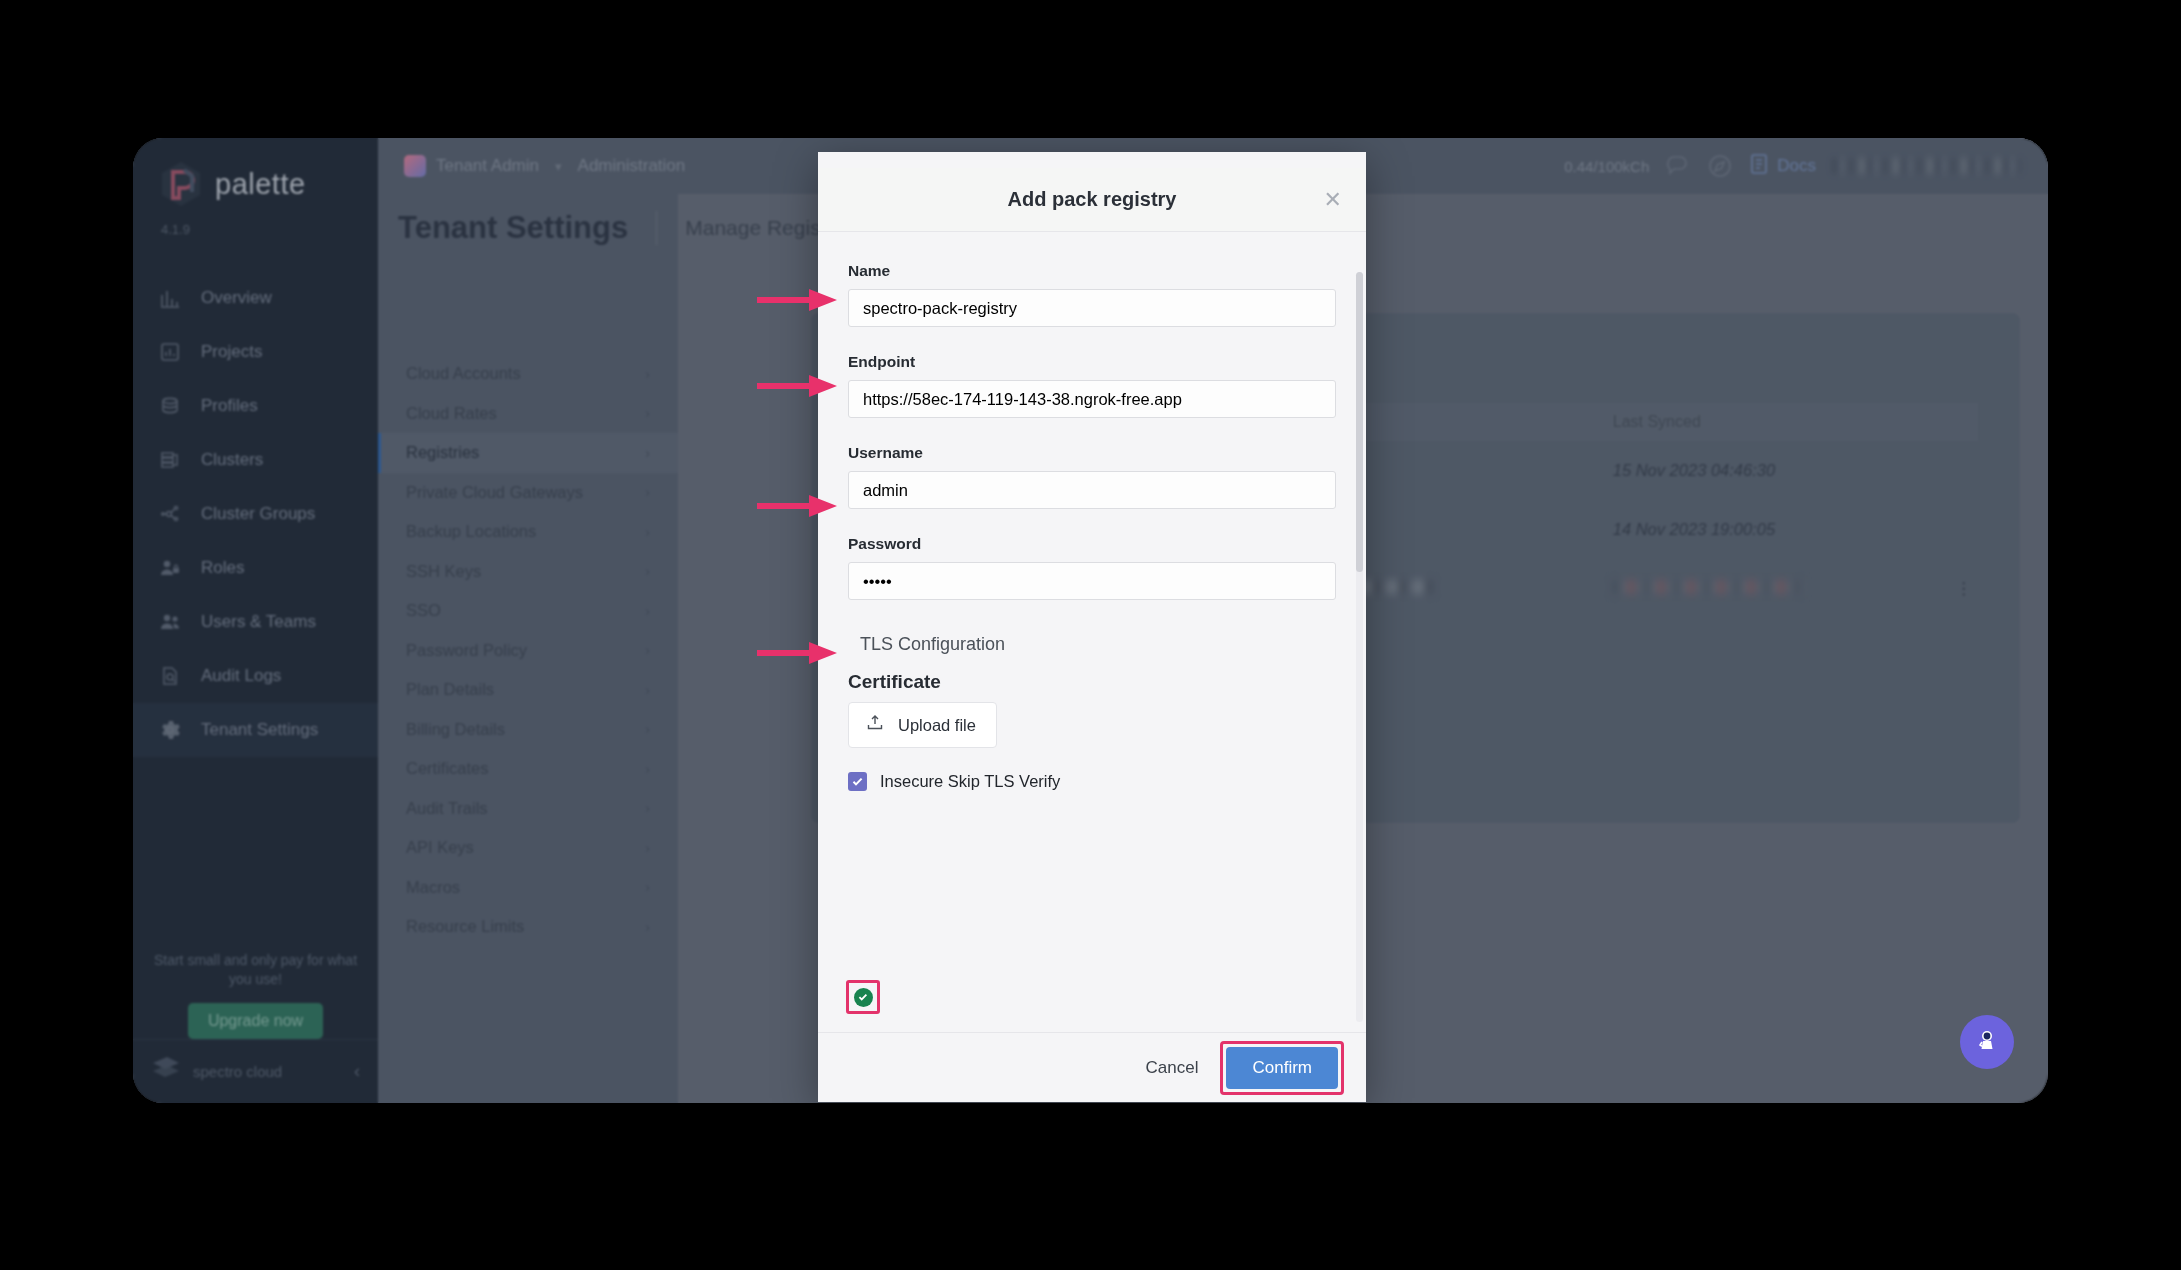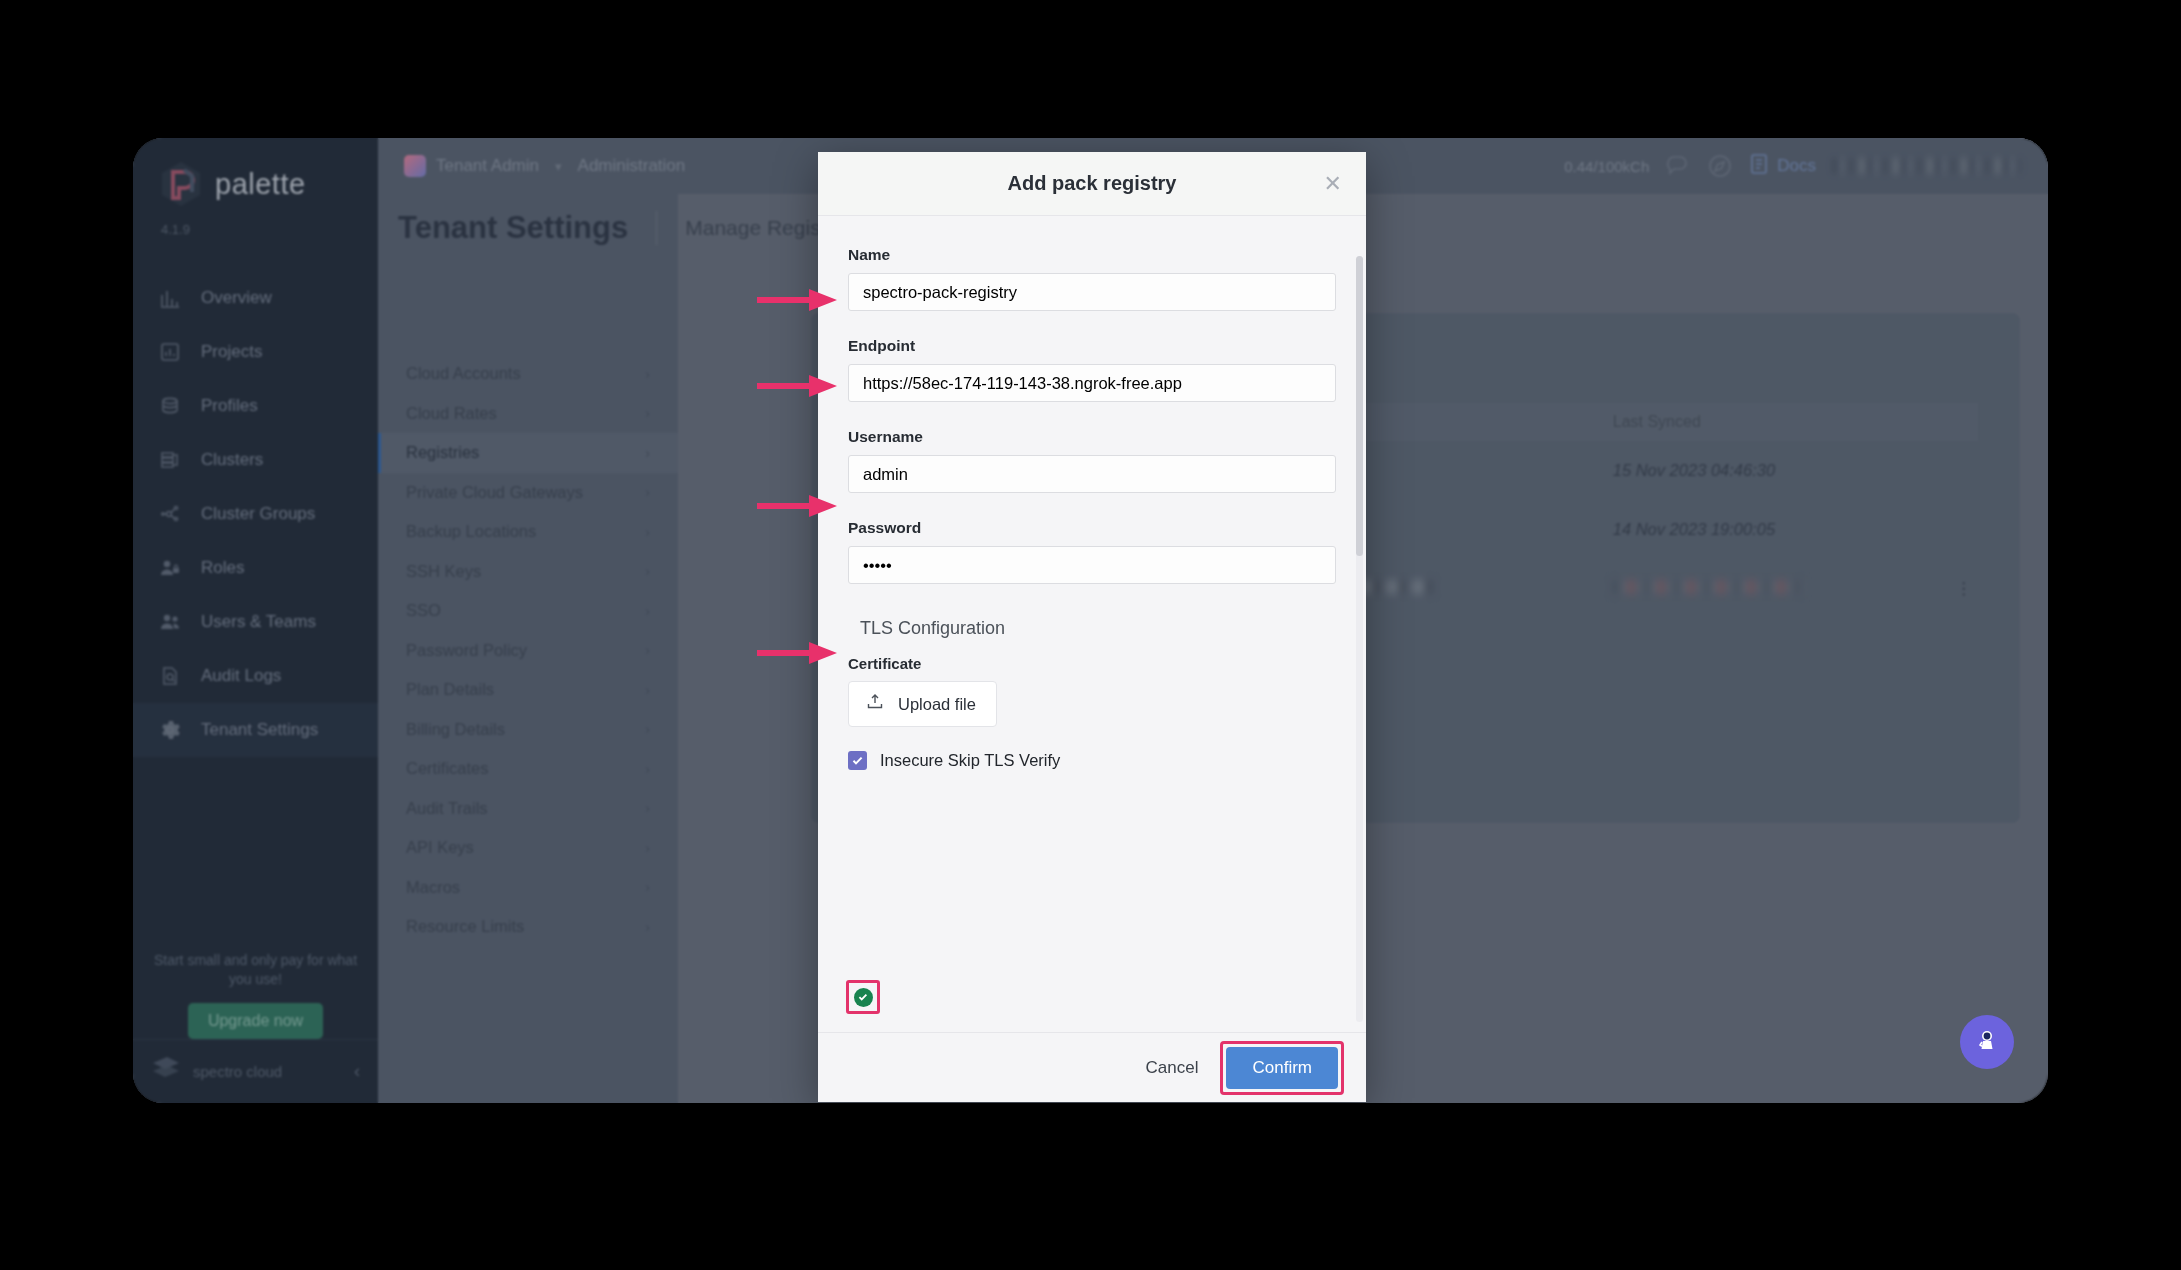--- a/index.html
+++ b/index.html
@@ -129,40 +129,41 @@
     width: 548px; height: 950px;
     background: #f5f5f7;
     box-shadow: 0 10px 40px rgba(0,0,0,.35);
     display: flex; flex-direction: column;
   }
   #modal-head {
     height: 64px; position: relative; flex: 0 0 auto;
     display: flex; align-items: center; justify-content: center;
     border-bottom: 1px solid #e6e6ea;
     background: #f5f6f5;
+    margin-top: 16px;
   }
   #modal-title { font-size: 20px; font-weight: 700; color: #2b3038; }
   #modal-close {
     position: absolute; right: 24px; top: 50%; transform: translateY(-50%);
     font-size: 22px; color: #a9aeb6; cursor: pointer; line-height: 1;
   }
   #modal-body {
     flex: 1 1 auto; padding: 30px 30px 20px 30px;
     position: relative; overflow: hidden;
   }
   .field { margin-bottom: 26px; }
   .fl { display: block; font-size: 15.5px; font-weight: 700; color: #272c33; margin-bottom: 9px; }
   .fi {
     width: 100%; height: 38px; border: 1px solid #dcdde1; border-radius: 3px;
     background: #fdfdfd; padding: 0 14px; font-size: 16.5px; color: #000000;
     font-family: inherit;
   }
   .fi::placeholder { color: #a5aab2; }
   #tls-head { font-size: 18px; color: #4b5159; margin: 34px 12px 16px; }
-  #cert-label { font-size: 15px; font-weight: 700; color: #272c33; margin-bottom: 9px; display: block; }
+  #cert-label { font-size: 19px; font-weight: 700; color: #272c33; margin-bottom: 9px; display: block; }
   #upload-btn {
     display: inline-flex; align-items: center; gap: 13px;
     background: #fff; border: 1px solid #e3e4e8; border-radius: 4px;
     padding: 10px 20px 10px 16px; font-size: 16.5px; color: #2b3038;
     font-family: inherit; cursor: pointer;
   }
   #skip-row { display: flex; align-items: center; gap: 13px; margin-top: 24px; }
   #skip-box {
     width: 19px; height: 19px; border-radius: 3px; background: #6d6fc4;
     display: flex; align-items: center; justify-content: center; cursor: pointer;

